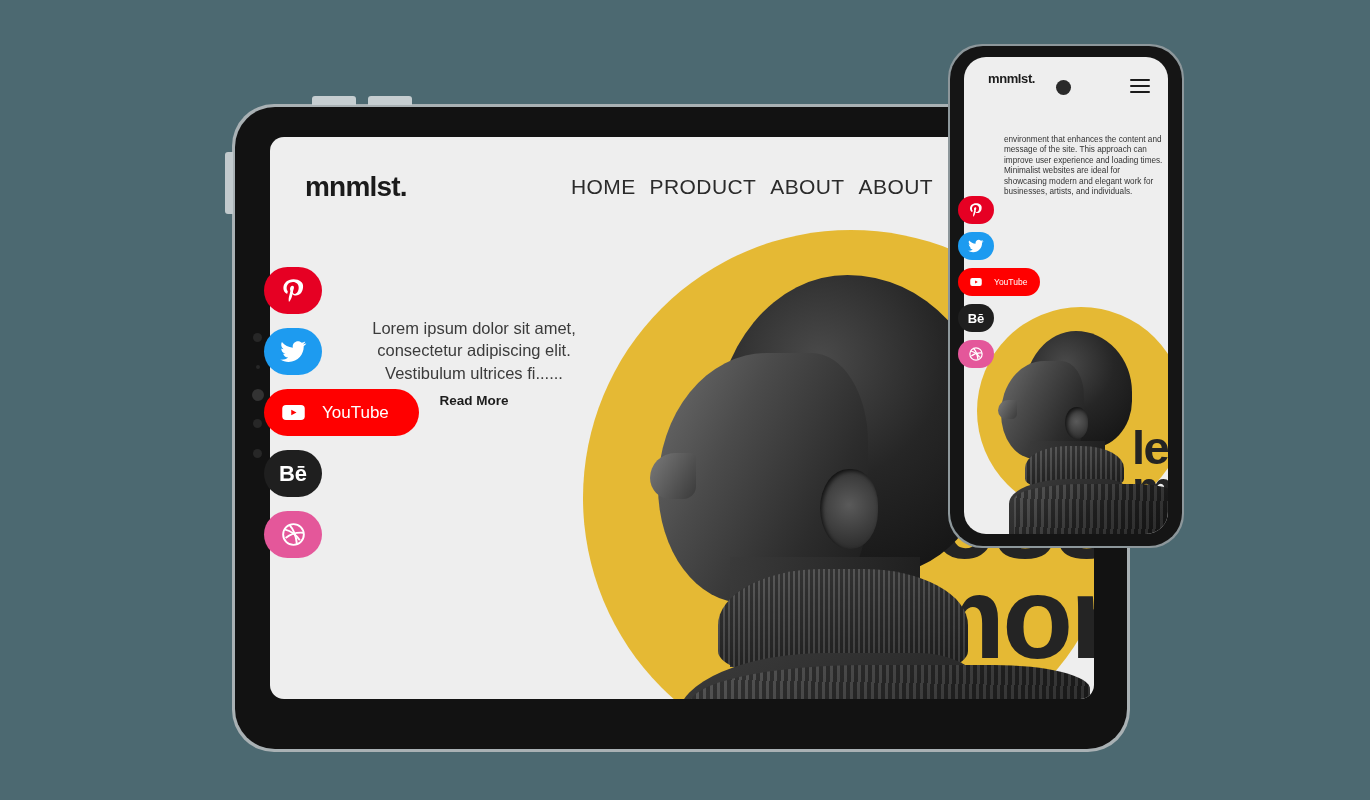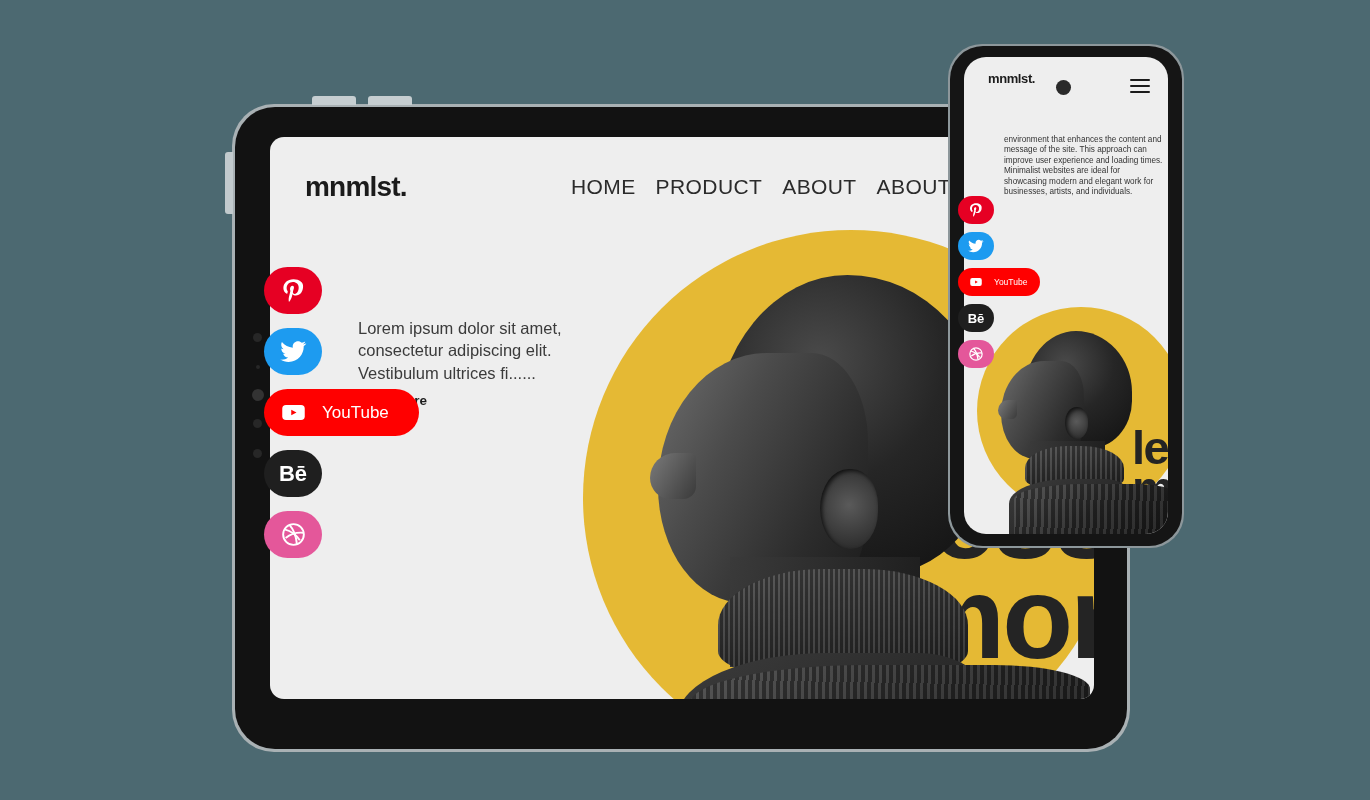--- a/index.html
+++ b/index.html
@@ -50,41 +50,41 @@
     position:absolute; left:0; top:0; width:100%; height:100px;
     display:flex; align-items:center;
   }
   .t-logo{
     margin-left:35px;
     font-size:28px; font-weight:bold; color:#1b1b1b;
     letter-spacing:-0.8px;
   }
   .t-menu{
     position:absolute; left:301px; top:38px;
-    display:flex; gap:20px;
+    display:flex; gap:14px;
     font-size:21px; color:#2b2b2b; letter-spacing:0.4px;
     white-space:nowrap;
   }
 
   .t-yellow{
     position:absolute; left:313px; top:93px;
     width:536px; height:536px;
     border-radius:50%;
     background:#e5b934;
   }
   .bigword{
     position:absolute; font-weight:bold; color:#242424;
     font-size:116px; line-height:0.86; letter-spacing:-3px;
     white-space:nowrap;
   }
   .bigword.w1{ left:632px; top:332px; }
   .bigword.w2{ left:632px; top:432px; }
 
   .t-copy{
-    position:absolute; left:88px; top:180px; width:232px;
+    position:absolute; left:88px; top:180px; width:232px;text-align:center;
   }
   .t-copy p{
     font-size:16.5px; line-height:1.35; color:#3b3b3b;
   }
   .t-copy .rm{
     margin-top:9px; font-size:13.5px; font-weight:bold; color:#1c1c1c;
   }
 
   
   .rail{ position:absolute; }

